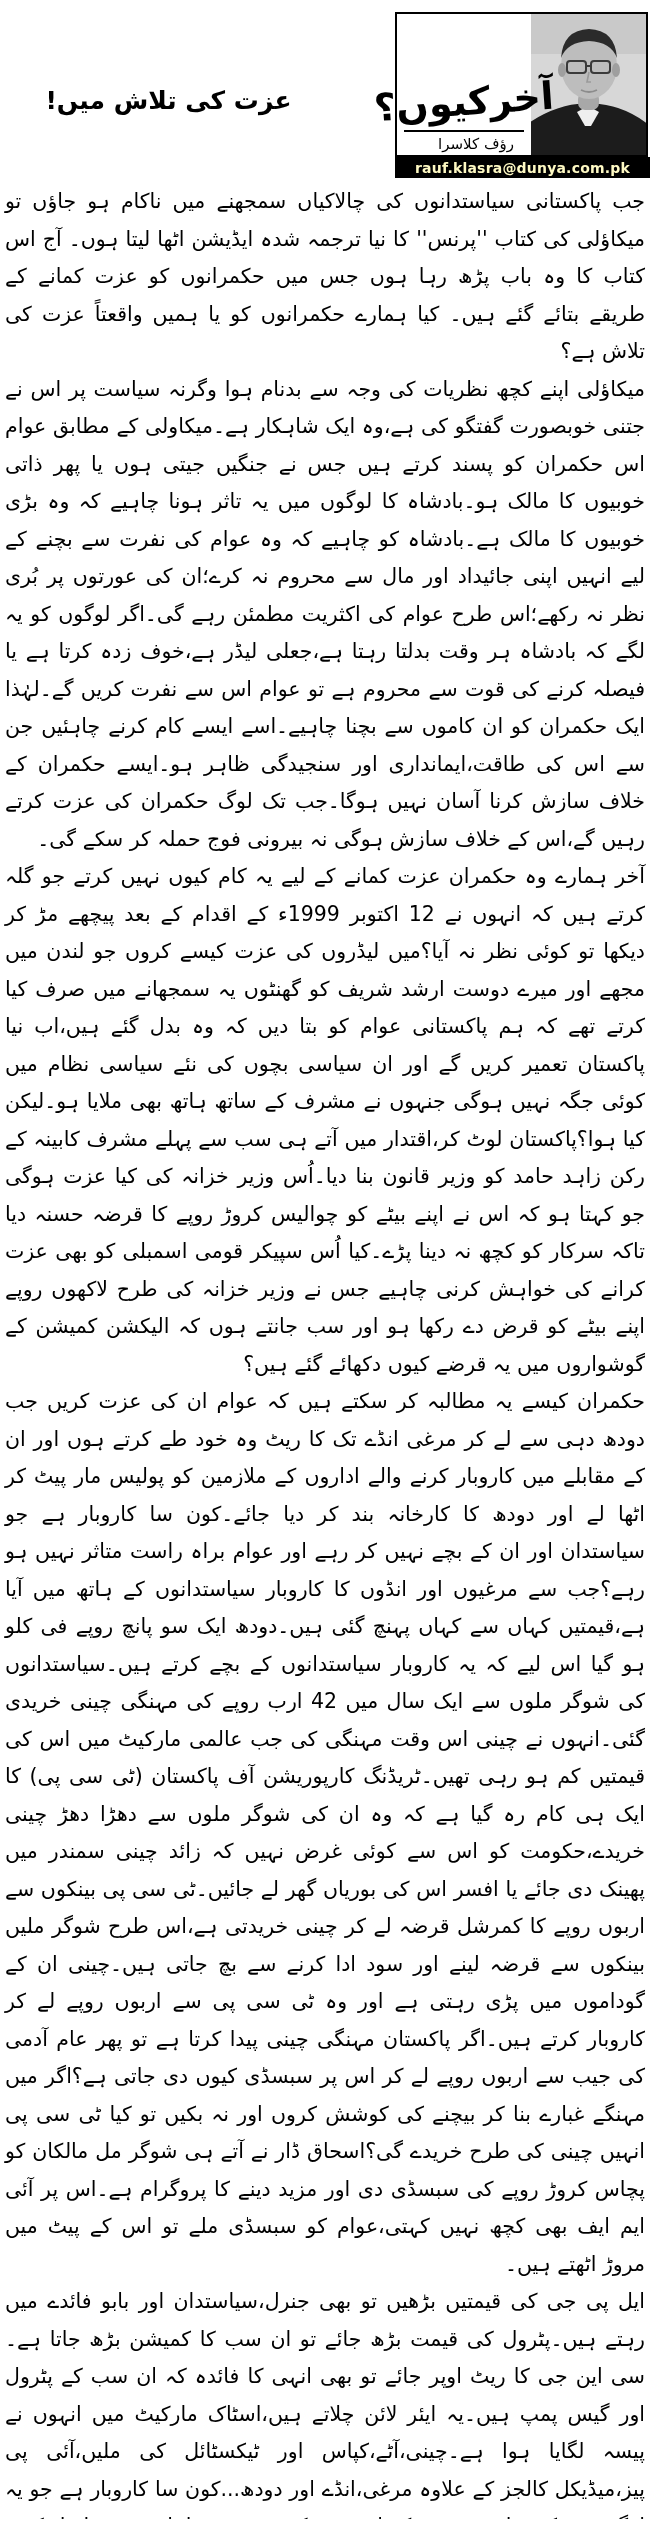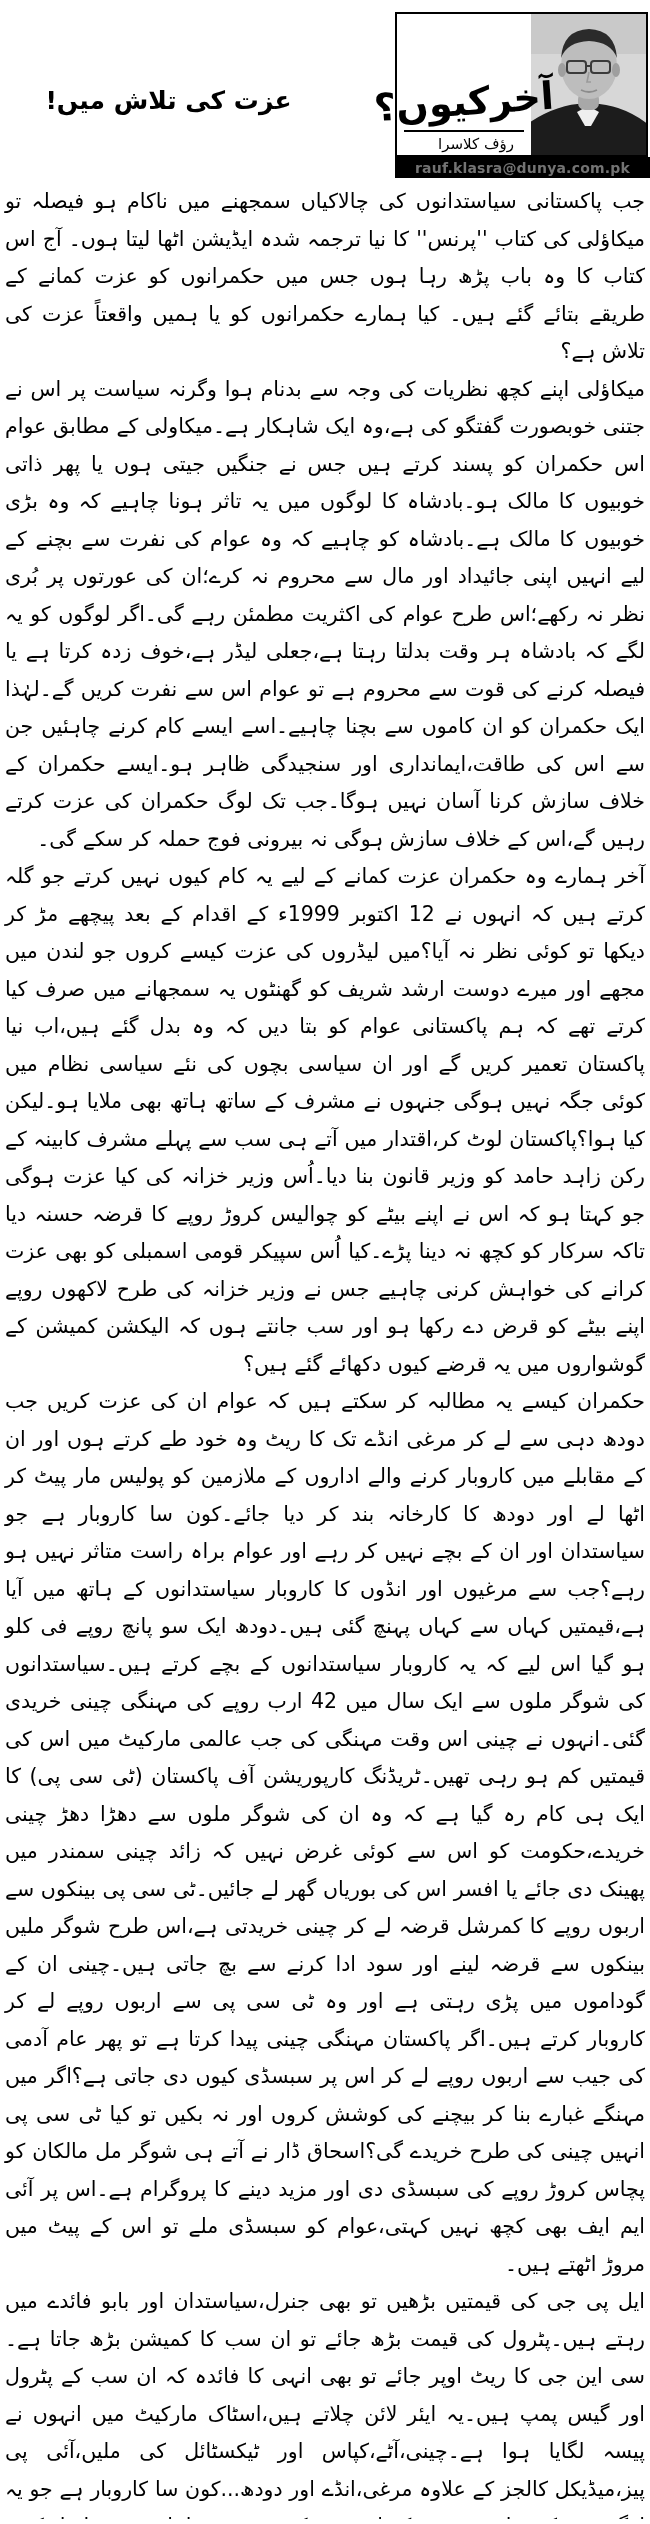--- a/index.html
+++ b/index.html
@@ -33,21 +33,21 @@
     white-space:nowrap;
     transform:rotate(-4deg);
   }
   .title-rule{width:92%;border-top:2px solid #000;margin:7px 0 3px 0;}
   .author{direction:rtl;font-size:15px;line-height:1.2;margin-left:24px;}
   .photo{flex:1;overflow:hidden;background:#dcdcdc;}
   .photo svg{display:block;width:100%;height:100%;}
   .email-bar{
     position:absolute;top:157px;left:395px;
     width:255px;height:21px;
-    background:#000;color:#737373;
+    background:#000;color:#fef9c3;
     display:flex;align-items:center;justify-content:center;
     font-weight:bold;font-size:14px;letter-spacing:.2px;
     box-sizing:border-box;
   }
   
   .headline{
     position:absolute;top:86px;left:0;
     width:337px;
     direction:rtl;text-align:center;
     font-size:25px;font-weight:bold;
@@ -104,20 +104,20 @@
     </div>
   </div>
 
   <div class="email-bar">
     <span>rauf.klasra@dunya.com.pk</span>
   </div>
 
   <div class="headline">عزت کی تلاش میں!</div>
 
   <div class="body-text">
-      <p>جب پاکستانی سیاستدانوں کی چالاکیاں سمجھنے میں ناکام ہو فیصلہ تو میکاؤلی کی کتاب ''پرنس'' کا نیا ترجمہ شدہ ایڈیشن اٹھا لیتا ہوں۔ آج اس کتاب کا وہ باب پڑھ رہا ہوں جس میں حکمرانوں کو عزت کمانے کے طریقے بتائے گئے ہیں۔ کیا ہمارے حکمرانوں کو یا ہمیں واقعتاً عزت کی تلاش ہے؟</p>
+      <p>جب پاکستانی سیاستدانوں کی چالاکیاں سمجھنے میں ناکام ہو جاؤں تو میکاؤلی کی کتاب ''پرنس'' کا نیا ترجمہ شدہ ایڈیشن اٹھا لیتا ہوں۔ آج اس کتاب کا وہ باب پڑھ رہا ہوں جس میں حکمرانوں کو عزت کمانے کے طریقے بتائے گئے ہیں۔ کیا ہمارے حکمرانوں کو یا ہمیں واقعتاً عزت کی تلاش ہے؟</p>
       <p>میکاؤلی اپنے کچھ نظریات کی وجہ سے بدنام ہوا وگرنہ سیاست پر اس نے جتنی خوبصورت گفتگو کی ہے،وہ ایک شاہکار ہے۔میکاولی کے مطابق عوام اس حکمران کو پسند کرتے ہیں جس نے جنگیں جیتی ہوں یا پھر ذاتی خوبیوں کا مالک ہو۔بادشاہ کا لوگوں میں یہ تاثر ہونا چاہیے کہ وہ بڑی خوبیوں کا مالک ہے۔بادشاہ کو چاہیے کہ وہ عوام کی نفرت سے بچنے کے لیے انہیں اپنی جائیداد اور مال سے محروم نہ کرے؛ان کی عورتوں پر بُری نظر نہ رکھے؛اس طرح عوام کی اکثریت مطمئن رہے گی۔اگر لوگوں کو یہ لگے کہ بادشاہ ہر وقت بدلتا رہتا ہے،جعلی لیڈر ہے،خوف زدہ کرتا ہے یا فیصلہ کرنے کی قوت سے محروم ہے تو عوام اس سے نفرت کریں گے۔لہٰذا ایک حکمران کو ان کاموں سے بچنا چاہیے۔اسے ایسے کام کرنے چاہئیں جن سے اس کی طاقت،ایمانداری اور سنجیدگی ظاہر ہو۔ایسے حکمران کے خلاف سازش کرنا آسان نہیں ہوگا۔جب تک لوگ حکمران کی عزت کرتے رہیں گے،اس کے خلاف سازش ہوگی نہ بیرونی فوج حملہ کر سکے گی۔</p>
       <p>آخر ہمارے وہ حکمران عزت کمانے کے لیے یہ کام کیوں نہیں کرتے جو گلہ کرتے ہیں کہ انہوں نے 12 اکتوبر 1999ء کے اقدام کے بعد پیچھے مڑ کر دیکھا تو کوئی نظر نہ آیا؟میں لیڈروں کی عزت کیسے کروں جو لندن میں مجھے اور میرے دوست ارشد شریف کو گھنٹوں یہ سمجھانے میں صرف کیا کرتے تھے کہ ہم پاکستانی عوام کو بتا دیں کہ وہ بدل گئے ہیں،اب نیا پاکستان تعمیر کریں گے اور ان سیاسی بچوں کی نئے سیاسی نظام میں کوئی جگہ نہیں ہوگی جنہوں نے مشرف کے ساتھ ہاتھ بھی ملایا ہو۔لیکن کیا ہوا؟پاکستان لوٹ کر،اقتدار میں آتے ہی سب سے پہلے مشرف کابینہ کے رکن زاہد حامد کو وزیر قانون بنا دیا۔اُس وزیر خزانہ کی کیا عزت ہوگی جو کہتا ہو کہ اس نے اپنے بیٹے کو چوالیس کروڑ روپے کا قرضہ حسنہ دیا تاکہ سرکار کو کچھ نہ دینا پڑے۔کیا اُس سپیکر قومی اسمبلی کو بھی عزت کرانے کی خواہش کرنی چاہیے جس نے وزیر خزانہ کی طرح لاکھوں روپے اپنے بیٹے کو قرض دے رکھا ہو اور سب جانتے ہوں کہ الیکشن کمیشن کے گوشواروں میں یہ قرضے کیوں دکھائے گئے ہیں؟</p>
       <p>حکمران کیسے یہ مطالبہ کر سکتے ہیں کہ عوام ان کی عزت کریں جب دودھ دہی سے لے کر مرغی انڈے تک کا ریٹ وہ خود طے کرتے ہوں اور ان کے مقابلے میں کاروبار کرنے والے اداروں کے ملازمین کو پولیس مار پیٹ کر اٹھا لے اور دودھ کا کارخانہ بند کر دیا جائے۔کون سا کاروبار ہے جو سیاستدان اور ان کے بچے نہیں کر رہے اور عوام براہ راست متاثر نہیں ہو رہے؟جب سے مرغیوں اور انڈوں کا کاروبار سیاستدانوں کے ہاتھ میں آیا ہے،قیمتیں کہاں سے کہاں پہنچ گئی ہیں۔دودھ ایک سو پانچ روپے فی کلو ہو گیا اس لیے کہ یہ کاروبار سیاستدانوں کے بچے کرتے ہیں۔سیاستدانوں کی شوگر ملوں سے ایک سال میں 42 ارب روپے کی مہنگی چینی خریدی گئی۔انہوں نے چینی اس وقت مہنگی کی جب عالمی مارکیٹ میں اس کی قیمتیں کم ہو رہی تھیں۔ٹریڈنگ کارپوریشن آف پاکستان (ٹی سی پی) کا ایک ہی کام رہ گیا ہے کہ وہ ان کی شوگر ملوں سے دھڑا دھڑ چینی خریدے،حکومت کو اس سے کوئی غرض نہیں کہ زائد چینی سمندر میں پھینک دی جائے یا افسر اس کی بوریاں گھر لے جائیں۔ٹی سی پی بینکوں سے اربوں روپے کا کمرشل قرضہ لے کر چینی خریدتی ہے،اس طرح شوگر ملیں بینکوں سے قرضہ لینے اور سود ادا کرنے سے بچ جاتی ہیں۔چینی ان کے گوداموں میں پڑی رہتی ہے اور وہ ٹی سی پی سے اربوں روپے لے کر کاروبار کرتے ہیں۔اگر پاکستان مہنگی چینی پیدا کرتا ہے تو پھر عام آدمی کی جیب سے اربوں روپے لے کر اس پر سبسڈی کیوں دی جاتی ہے؟اگر میں مہنگے غبارے بنا کر بیچنے کی کوشش کروں اور نہ بکیں تو کیا ٹی سی پی انہیں چینی کی طرح خریدے گی؟اسحاق ڈار نے آتے ہی شوگر مل مالکان کو پچاس کروڑ روپے کی سبسڈی دی اور مزید دینے کا پروگرام ہے۔اس پر آئی ایم ایف بھی کچھ نہیں کہتی،عوام کو سبسڈی ملے تو اس کے پیٹ میں مروڑ اٹھتے ہیں۔</p>
       <p>ایل پی جی کی قیمتیں بڑھیں تو بھی جنرل،سیاستدان اور بابو فائدے میں رہتے ہیں۔پٹرول کی قیمت بڑھ جائے تو ان سب کا کمیشن بڑھ جاتا ہے۔سی این جی کا ریٹ اوپر جائے تو بھی انہی کا فائدہ کہ ان سب کے پٹرول اور گیس پمپ ہیں۔یہ ایئر لائن چلاتے ہیں،اسٹاک مارکیٹ میں انہوں نے پیسہ لگایا ہوا ہے۔چینی،آٹے،کپاس اور ٹیکسٹائل کی ملیں،آئی پی پیز،میڈیکل کالجز کے علاوہ مرغی،انڈے اور دودھ...کون سا کاروبار ہے جو یہ لوگ نہیں کرتے اور ستم یہ کہ اس پر حکومت سے مراعات بھی حاصل کرتے ہیں۔</p>
     </div>
 
 </div>
 
 </body></html>

